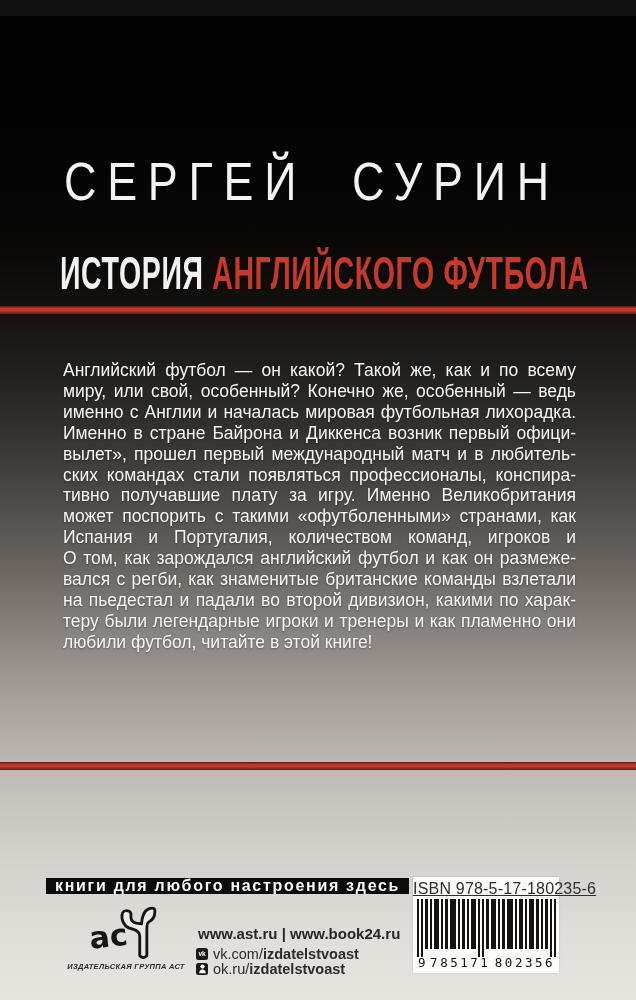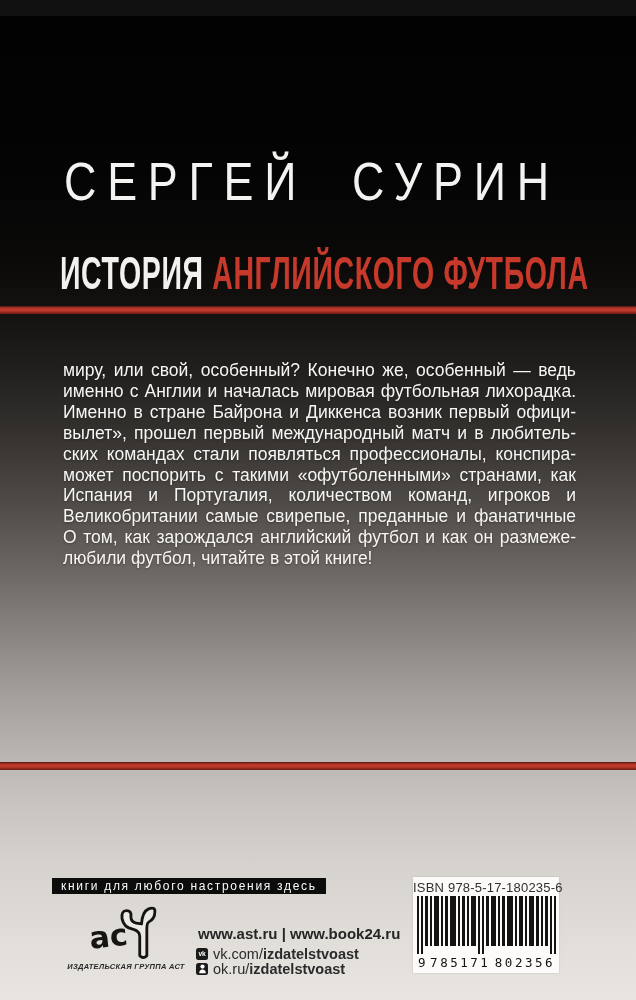--- a/index.html
+++ b/index.html
@@ -44,23 +44,23 @@
   .annotation{
     position:absolute;top:344px;left:63px;width:513px;
     color:#f7f6f4;
     font-size:17.5px;line-height:20.9px;
     text-shadow:0 1px 2px rgba(30,26,22,.45);
   }
   .line{text-align:justify;text-align-last:justify;}
   .line.para-end{text-align-last:left;}
   
   .tagline{
-    position:absolute;top:862px;left:52px;height:16px;
+    position:absolute;top:862px;left:46px;height:16px;
     background:#0c0c0c;color:#fafafa;
-    font-size:12px;font-weight:400;line-height:16px;
+    font-size:16px;font-weight:700;line-height:16px;
     letter-spacing:1.7px;padding:0 9px;white-space:nowrap;
   }
   .ast-logo{position:absolute;top:884px;left:88px;width:84px;height:62px;}
   .publisher{
     position:absolute;top:946px;left:66px;width:120px;
     text-align:center;color:#2a2a2a;
     font-size:7.5px;font-weight:700;letter-spacing:.3px;white-space:nowrap;font-style:italic;
   }
   .sites{
     position:absolute;top:909px;left:198px;
@@ -79,21 +79,21 @@
     display:flex;align-items:center;justify-content:center;flex:0 0 auto;
   }
   .s-icon span{color:#fff;font-size:6.5px;font-weight:700;line-height:1;}
   
   .barcode-box{
     position:absolute;top:861px;left:413px;width:146px;height:96px;
     background:#fcfbfa;box-shadow:0 0 2px rgba(0,0,0,.15);
   }
   .isbn{
     margin-top:3px;text-align:right;
-    color:#2f2f2f;font-size:13px;letter-spacing:.2px;white-space:nowrap;
+    color:#2f2f2f;font-size:16px;letter-spacing:.2px;white-space:nowrap;text-decoration:underline;
   }
   .bars{display:block;margin:1px auto 0;}
   .ean-digits{
     position:absolute;bottom:3px;left:5px;right:4px;
     display:flex;justify-content:space-between;align-items:baseline;
     font-family:"DejaVu Sans Mono",monospace;
     font-size:12.5px;color:#151310;
   }
   .ean-digits .grp{letter-spacing:2.5px;}
 </style>
@@ -102,29 +102,33 @@
 
 <div class="cover">
 
   <h1 class="author">СЕРГЕЙ СУРИН</h1>
 
   <h2 class="book-title"><span class="t-white">ИСТОРИЯ</span><span>&nbsp;</span><span class="t-red">АНГЛИЙСКОГО ФУТБОЛА</span></h2>
 
   <div class="stripe top"></div>
 
   <div class="annotation">
+    <div class="line">Английский футбол — он какой? Такой же, как и по всему</div>
     <div class="line">миру, или свой, особенный? Конечно же, особенный — ведь</div>
     <div class="line">именно с Англии и началась мировая футбольная лихорадка.</div>
     <div class="line">Именно в стране Байрона и Диккенса возник первый офици-</div>
     <div class="line">вылет», прошел первый международный матч и в любитель-</div>
     <div class="line">ских командах стали появляться профессионалы, конспира-</div>
+    <div class="line">тивно получавшие плату за игру. Именно Великобритания</div>
     <div class="line">может поспорить с такими «офутболенными» странами, как</div>
     <div class="line">Испания и Португалия, количеством команд, игроков и</div>
-    <div class="line">Великобритании самые свирепые, преданные и фанатичные</div>
     <div class="line">О том, как зарождался английский футбол и как он размеже-</div>
+    <div class="line">вался с регби, как знаменитые британские команды взлетали</div>
+    <div class="line">на пьедестал и падали во второй дивизион, какими по харак-</div>
+    <div class="line">теру были легендарные игроки и тренеры и как пламенно они</div>
     <div class="line para-end">любили футбол, читайте в этой книге!</div>
   </div>
 
   <div class="stripe bottom"></div>
 
   <div class="tagline">книги для любого настроения здесь</div>
 
   <svg class="ast-logo" viewBox="0 0 90 70">
     <text x="0" y="54" font-family="DejaVu Sans, sans-serif" font-size="34" font-weight="bold" fill="#171513" transform="rotate(-6 10 50)">ас</text>
     <path d="M56 63 L56 41 Q56 35 48 33 Q38 31 36 21 Q35 12 41 12 Q47 12 46 19 Q46 25 52 26 L58 27 Q59 13 66 10 Q74 7 73 14 Q73 21 66 25 Q64 26 64 33 L64 63 Q60 67 56 63 Z" fill="#ece9e5" stroke="#171513" stroke-width="3.2" stroke-linejoin="round" stroke-linecap="round"></path>

